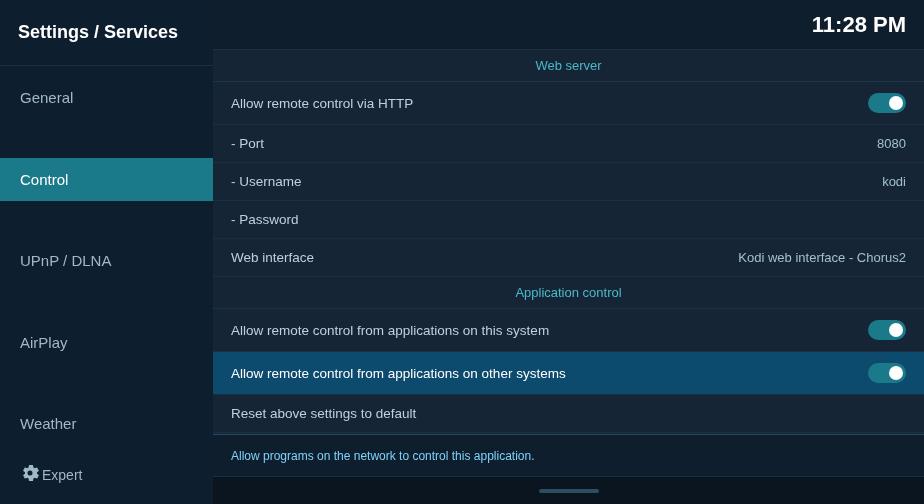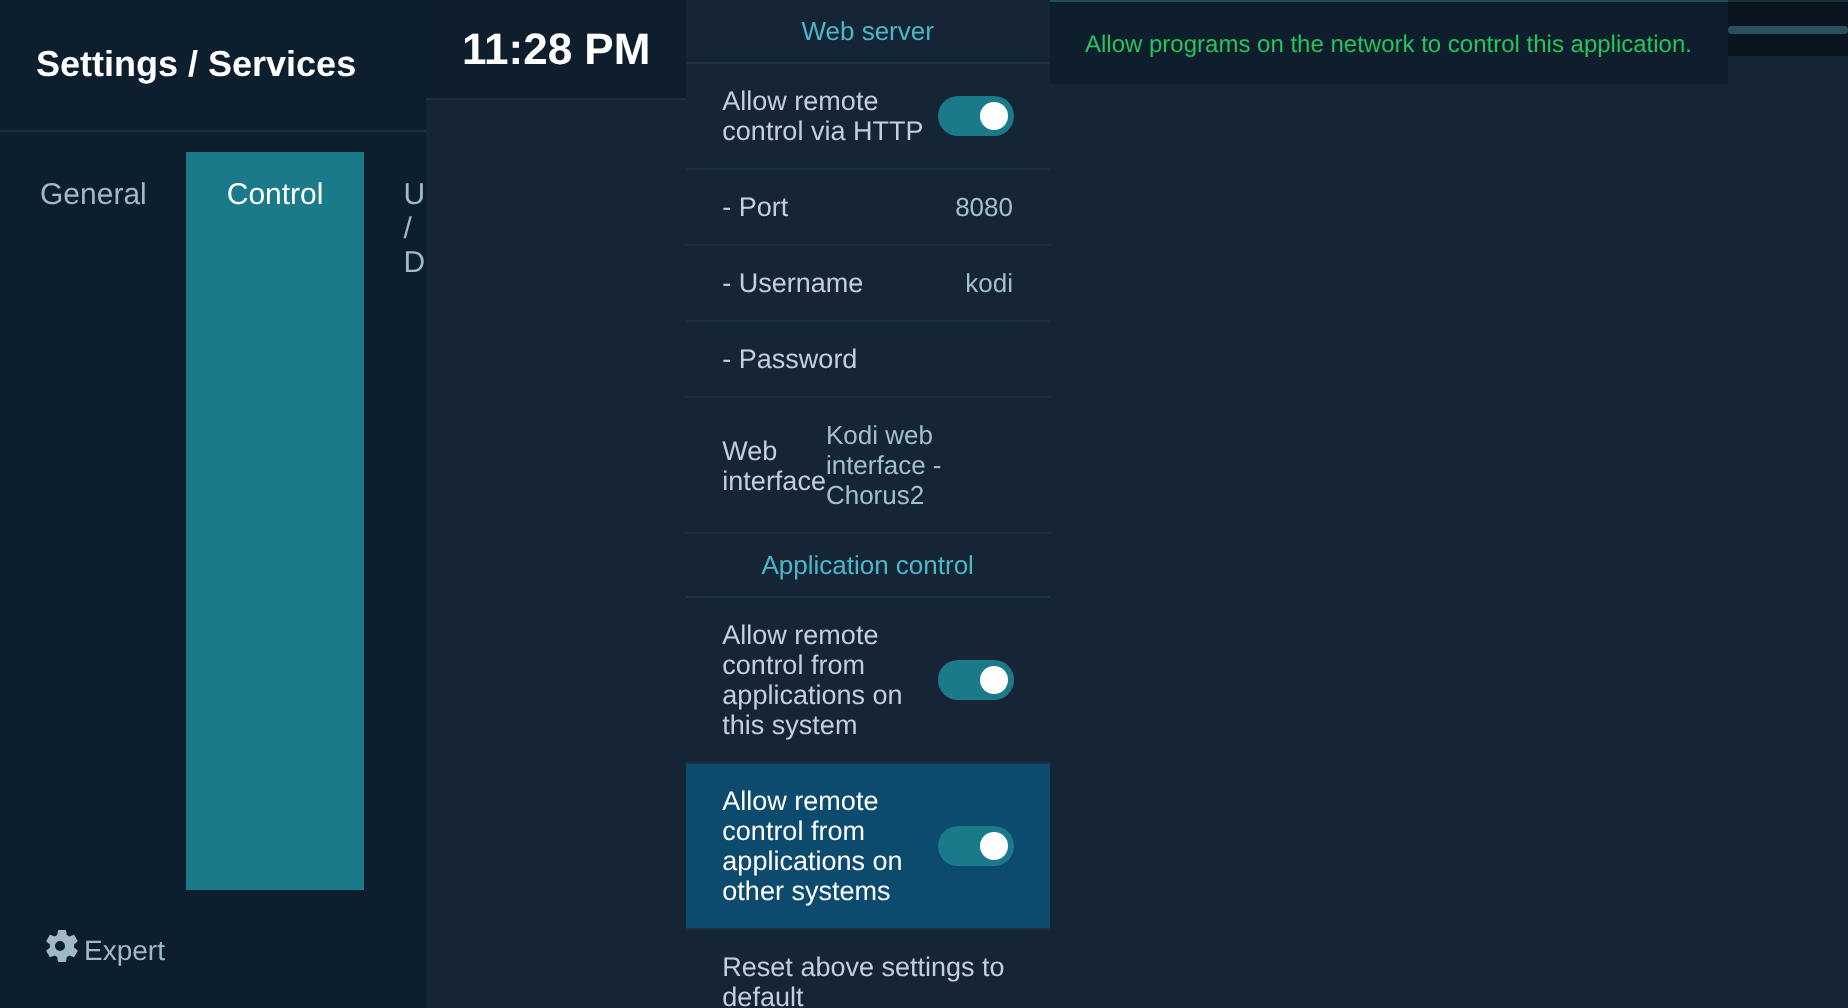--- a/index.html
+++ b/index.html
@@ -28,21 +28,21 @@
       color: #ffffff;
       font-size: 18px;
       font-weight: bold;
       padding: 22px 18px 22px 18px;
       border-bottom: 1px solid #1a3040;
     }
 
     .nav-items {
       flex: 1;
       display: flex;
-      flex-direction: row;
+      flex-direction: column;
       padding-top: 10px;
       justify-content: space-between;
     }
 
     .nav-item {
       padding: 13px 20px;
       font-size: 15px;
       color: #a0b8c8;
       cursor: pointer;
     }
@@ -64,21 +64,21 @@
 
     
     #main {
       position: absolute;
       left: 213px;
       top: 0;
       width: 711px;
       height: 504px;
       background-color: #162535;
       display: flex;
-      flex-direction: row;
+      flex-direction: column;
     }
 
     
     #topbar {
       height: 50px;
       display: flex;
       align-items: center;
       justify-content: flex-end;
       padding: 0 18px;
       background-color: #0f1e2d;
@@ -156,21 +156,21 @@
     #statusbar {
       height: 42px;
       border-top: 1px solid #1a5060;
       display: flex;
       align-items: center;
       padding: 0 18px;
       background-color: #0f1e2d;
     }
 
     #statusbar-text {
-      color: #22c55e;
+      color: #7dd3fc;
       font-size: 12px;
     }
 
     
     #bottombar {
       height: 28px;
       background-color: #0a1520;
       border-top: 1px solid #1a3040;
       display: flex;
       align-items: center;

